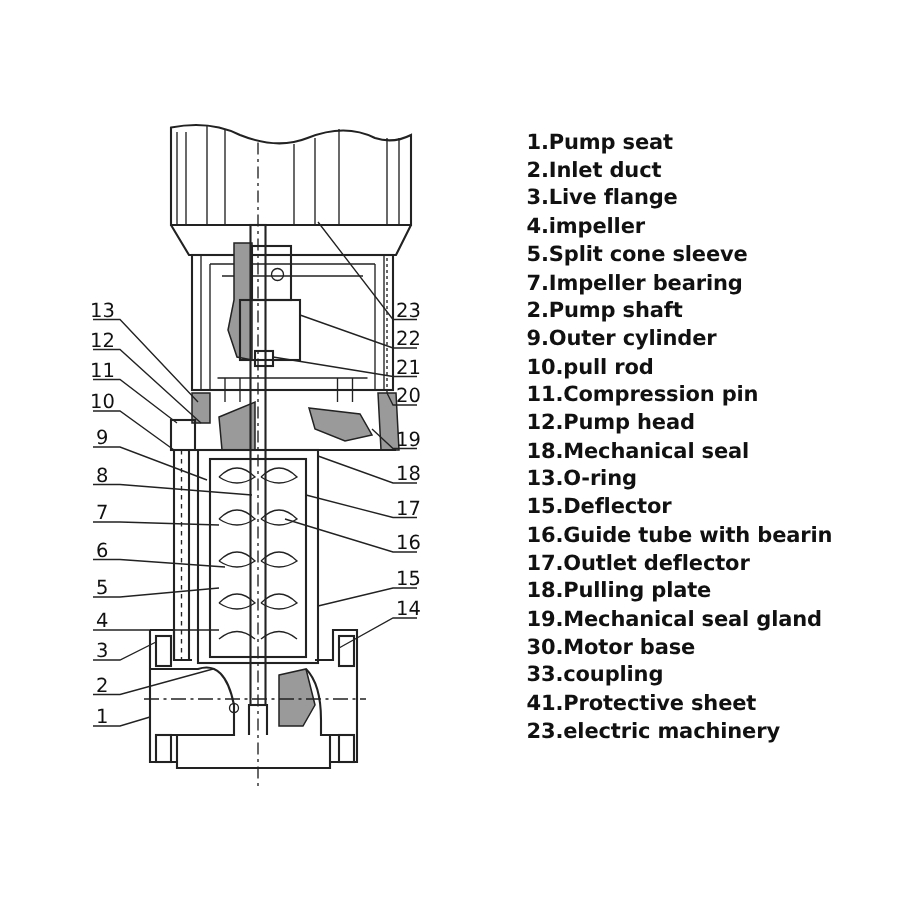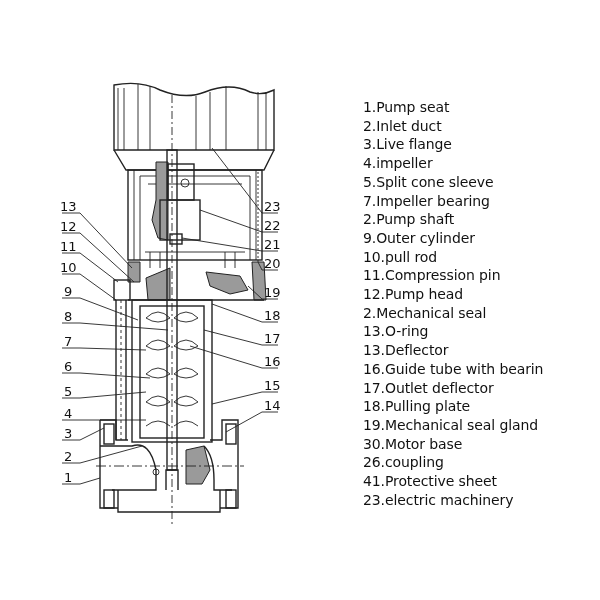--- a/index.html
+++ b/index.html
@@ -1,18 +1,18 @@
 <!DOCTYPE html>
 <html><head>
 <meta charset="utf-8">
 <style>
   html, body { margin:0; padding:0; background:#ffffff; }
   body { width:600px; height:600px; position:relative; overflow:hidden; font-family:"DejaVu Sans", sans-serif; }
   #diagram { position:absolute; left:0; top:0; width:600px; height:600px; }
-  .legend { position:absolute; left:347px; top:82px; margin:16px; padding:0; list-style:none; }
+  .legend { position:absolute; left:347px; top:82px; margin:4px; padding:0; list-style:none;font-weight:bold; }
   .legend li { font-size:14px; line-height:18.7px; color:#111; white-space:nowrap; letter-spacing:-0.1px; }
   .callout-num { font-family:"DejaVu Sans", sans-serif; font-size:13px; fill:#111; }
   .ln { stroke:#222; stroke-width:1.4; fill:none; }
   .lt { stroke:#222; stroke-width:0.9; fill:none; }
   .hatch { fill:#9a9a9a; stroke:#222; stroke-width:1; }
 </style>
 </head>
 <body>
 
 <svg id="diagram" viewBox="0 0 600 600" xmlns="http://www.w3.org/2000/svg">
@@ -168,24 +168,24 @@
   <li>2.Inlet duct</li>
   <li>3.Live flange</li>
   <li>4.impeller</li>
   <li>5.Split cone sleeve</li>
   <li>7.Impeller bearing</li>
   <li>2.Pump shaft</li>
   <li>9.Outer cylinder</li>
   <li>10.pull rod</li>
   <li>11.Compression pin</li>
   <li>12.Pump head</li>
-  <li>2.Mechanical seal</li>
+  <li>18.Mechanical seal</li>
   <li>13.O-ring</li>
-  <li>13.Deflector</li>
+  <li>15.Deflector</li>
   <li>16.Guide tube with bearin</li>
   <li>17.Outlet deflector</li>
   <li>18.Pulling plate</li>
   <li>19.Mechanical seal gland</li>
   <li>30.Motor base</li>
-  <li>26.coupling</li>
+  <li>33.coupling</li>
   <li>41.Protective sheet</li>
   <li>23.electric machinery</li>
 </ul>
 
 </body></html>

